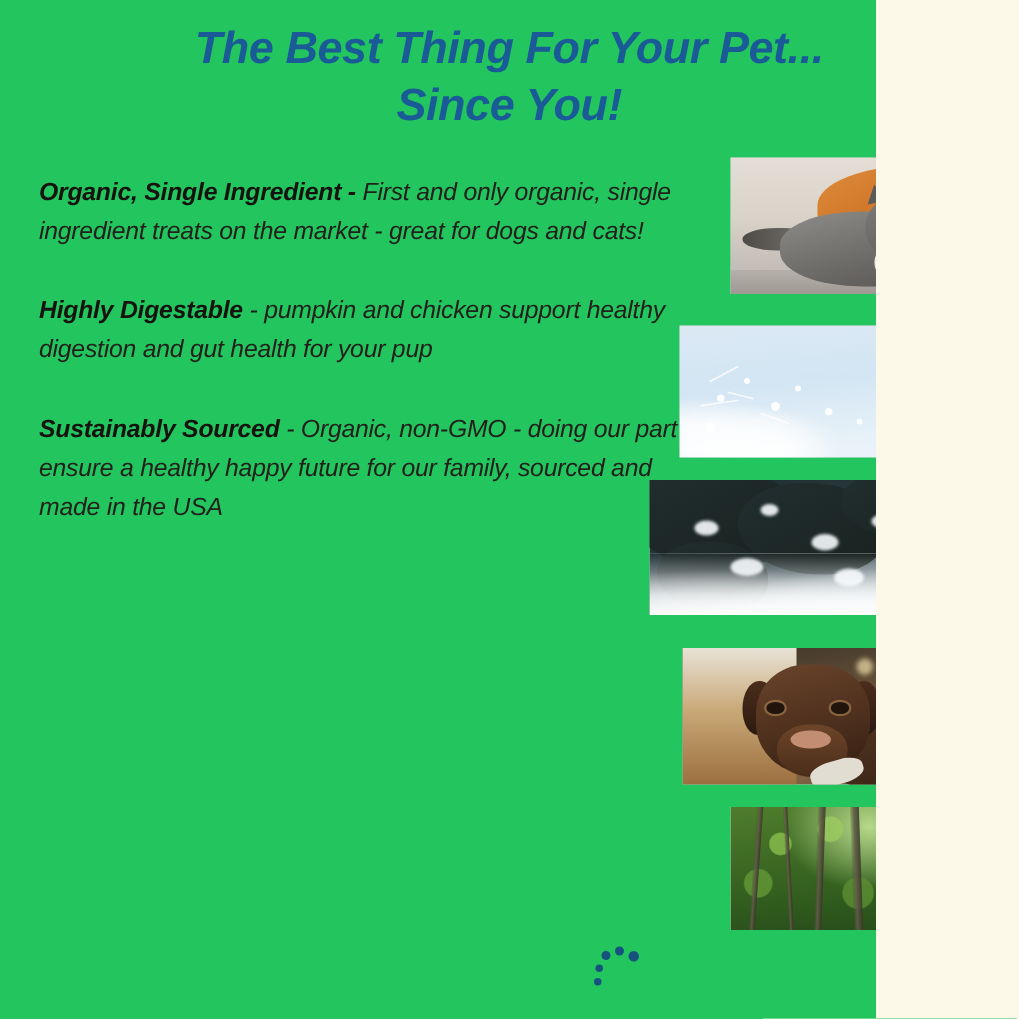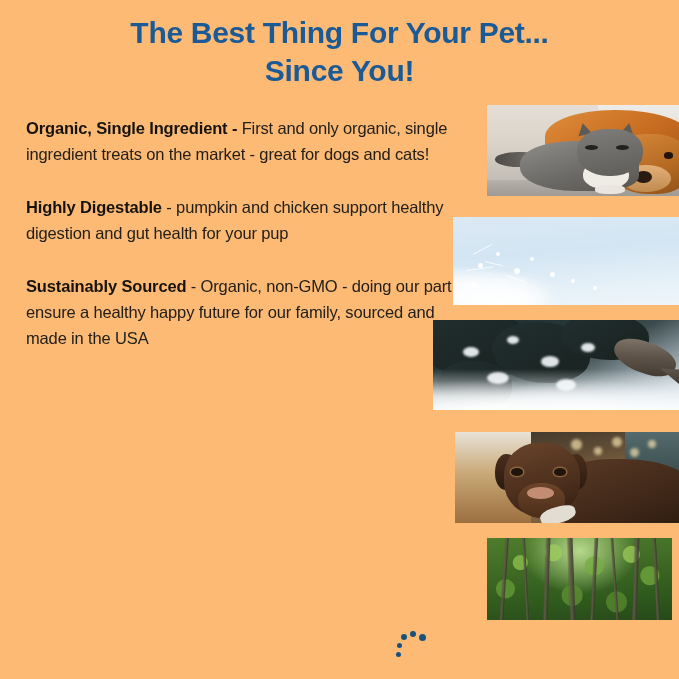--- a/index.html
+++ b/index.html
@@ -9,24 +9,25 @@
   body {
     width: 679px;
     height: 679px;
     background: #fcf9e8;
     font-family: "Liberation Sans", sans-serif;
     overflow: hidden;
     position: relative;
   }
   .page {
     position: relative;
-    width: 679px;
+    width: 584px;
     height: 679px;
-    background: #fdba74;
+    background: #22c55e;
     overflow: hidden;
+    font-style: italic;
   }
 
   
   .headline {
     position: absolute;
     left: 0;
     top: 14px;
     width: 679px;
     text-align: center;
     color: #1a5a96;

